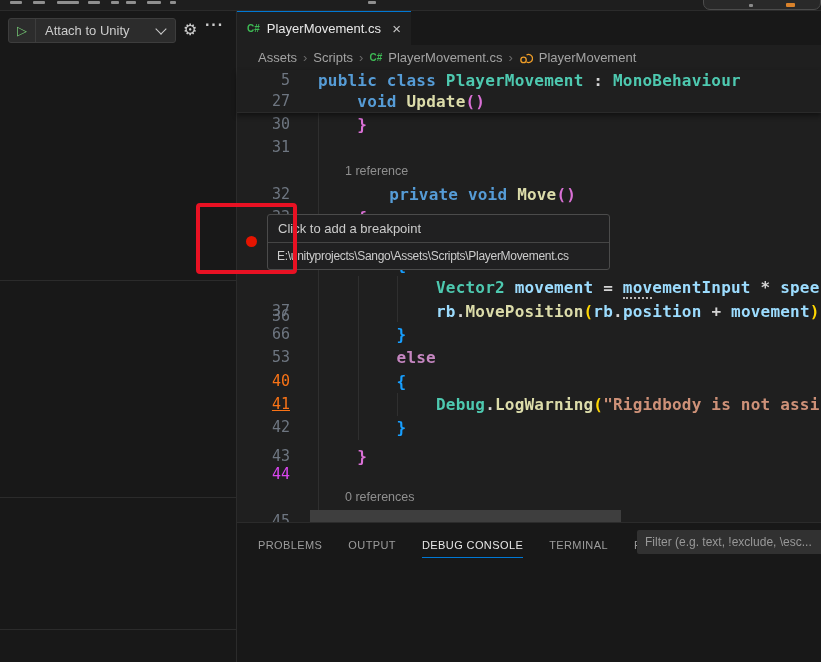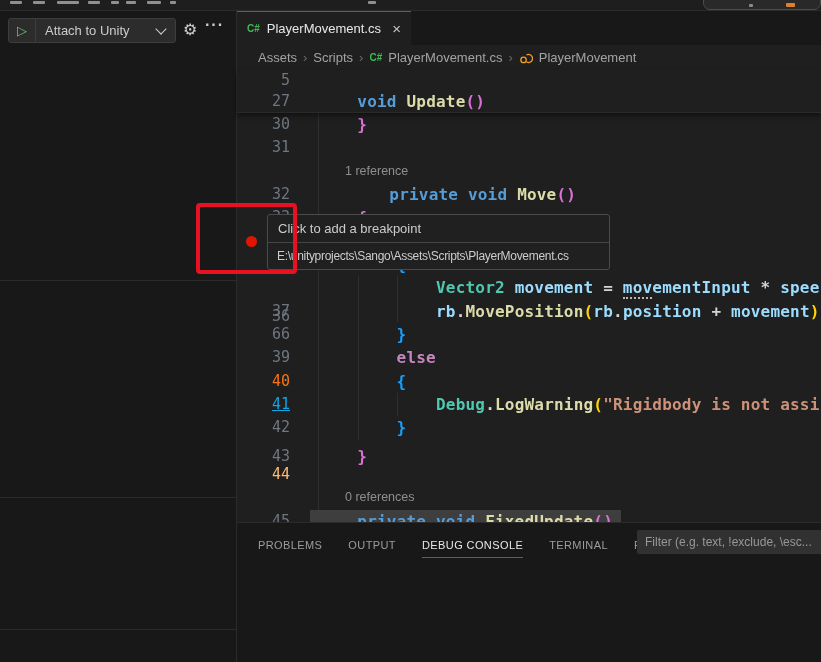--- a/index.html
+++ b/index.html
@@ -134,20 +134,21 @@
       <circle cx="5.2" cy="10.2" r="3.1" fill="none" stroke="#EE9D28" stroke-width="1.5"></circle>
       <path d="M8.6 4.6 A4.6 4.6 0 1 1 8.6 12.6" fill="none" stroke="#EE9D28" stroke-width="1.5"></path>
     </svg>
   </span>
   <span>PlayerMovement</span>
 </div>
 
 <div id="sticky">
     <div class="crow" style="top: 0px; height: 21px;">
       <span class="ln mono" style="line-height: 21px; color: rgb(110, 118, 129);">5</span>
+      <span class="src mono" style="line-height: 21px; padding-left: 0px;"><span style="color: rgb(86, 156, 214);">public class </span><span style="color: rgb(78, 201, 176);">PlayerMovement </span><span style="color: rgb(212, 212, 212);">: </span><span style="color: rgb(78, 201, 176);">MonoBehaviour</span></span>
     </div>
     <div class="crow" style="top: 21px; height: 21px;">
       <span class="ln mono" style="line-height: 21px; color: rgb(110, 118, 129);">27</span>
       <span class="src mono" style="line-height: 21px; padding-left: 39.3px;"><span style="color: rgb(86, 156, 214);">void </span><span style="color: rgb(220, 220, 170);">Update</span><span style="color: rgb(218, 112, 214);">()</span></span>
     </div>
   </div>
 
 <div id="code">
     <div class="guide" style="left: 81px; top: 0px; height: 409px;"></div>
     <div class="guide" style="left: 121px; top: 163px; height: 164px;"></div>
@@ -186,50 +187,49 @@
     </div>
     <div class="crow" style="top: 186.64px; height: 23.33px;">
       <span class="ln mono" style="line-height: 23.33px; color: rgb(110, 118, 129);">37</span>
       <span class="src mono" style="line-height: 23.33px; padding-left: 118px;"><span style="color: rgb(156, 220, 254);">rb</span><span style="color: rgb(212, 212, 212);">.</span><span style="color: rgb(220, 220, 170);">MovePosition</span><span style="color: rgb(255, 215, 0);">(</span><span style="color: rgb(156, 220, 254);">rb</span><span style="color: rgb(212, 212, 212);">.</span><span style="color: rgb(156, 220, 254);">position </span><span style="color: rgb(212, 212, 212);">+ </span><span style="color: rgb(156, 220, 254);">movement</span><span style="color: rgb(255, 215, 0);">)</span></span>
     </div>
     <div class="crow" style="top: 209.97px; height: 23.33px;">
       <span class="ln mono" style="line-height: 23.33px; color: rgb(110, 118, 129);">66</span>
       <span class="src mono" style="line-height: 23.33px; padding-left: 78.6px;"><span style="color: rgb(23, 159, 255);">}</span></span>
     </div>
     <div class="crow" style="top: 233.3px; height: 23.33px;">
-      <span class="ln mono" style="line-height: 23.33px; color: rgb(110, 118, 129);">39</span>
+      <span class="ln mono" style="line-height: 23.33px; color: rgb(110, 118, 129);">53</span>
       <span class="src mono" style="line-height: 23.33px; padding-left: 78.6px;"><span style="color: rgb(197, 134, 192);">else</span></span>
     </div>
     <div class="crow" style="top: 256.63px; height: 23.33px;">
       <span class="ln mono" style="line-height: 23.33px; color: #f97316;">40</span>
       <span class="src mono" style="line-height: 23.33px; padding-left: 78.6px;"><span style="color: rgb(23, 159, 255);">{</span></span>
     </div>
     <div class="crow" style="top: 279.96px; height: 23.33px;">
-      <span class="ln mono" style="line-height: 23.33px; color: #0ea5e9; text-decoration: underline;">41</span>
+      <span class="ln mono" style="line-height: 23.33px; color: #f97316; text-decoration: underline;">41</span>
       <span class="src mono" style="line-height: 23.33px; padding-left: 118px;"><span style="color: rgb(78, 201, 176);">Debug</span><span style="color: rgb(212, 212, 212);">.</span><span style="color: rgb(220, 220, 170);">LogWarning</span><span style="color: rgb(255, 215, 0);">(</span><span style="color: rgb(206, 145, 120);">"Rigidbody is not assi</span></span>
     </div>
     <div class="crow" style="top: 303.29px; height: 23.33px;">
       <span class="ln mono" style="line-height: 23.33px; color: rgb(110, 118, 129);">42</span>
       <span class="src mono" style="line-height: 23.33px; padding-left: 78.6px;"><span style="color: rgb(23, 159, 255);">}</span></span>
     </div>
     <div class="crow" style="top: 332px; height: 23.33px;">
       <span class="ln mono" style="line-height: 23.33px; color: rgb(110, 118, 129);">43</span>
       <span class="src mono" style="line-height: 23.33px; padding-left: 39.3px;"><span style="color: rgb(218, 112, 214);">}</span></span>
     </div>
     <div class="crow" style="top: 349.95px; height: 23.33px;">
-      <span class="ln mono" style="line-height: 23.33px; color: #fdba74;">44</span>
+      <span class="ln mono" style="line-height: 23.33px; color: #d946ef;">44</span>
       <span class="src mono" style="line-height: 23.33px; padding-left: 0px;"></span>
     </div>
     <div class="crow" style="top: 373.28px; height: 23.33px;">
       <span class="lens" style="line-height: 23.33px; color: rgb(143, 143, 143);">0 references</span>
     </div>
     <div class="crow" style="top: 396.61px; height: 23.33px;">
       <div class="rowhl"></div>
       <span class="ln mono" style="line-height: 23.33px; color: rgb(110, 118, 129);">45</span>
-      <span class="src mono" style="line-height: 23.33px; padding-left: 39.3px;"><span style="color: rgb(86, 156, 214);">private void </span><span style="color: rgb(220, 220, 170);">FixedUpdate</span><span style="color: rgb(218, 112, 214);">()</span></span>
     </div>
     <div id="bp-dot" style="background: rgb(229, 20, 0);"></div>
   </div>
 
 <div id="tooltip">
   <div id="tooltip-title">Click to add a breakpoint</div>
   <div id="tooltip-path">E:\unityprojects\Sango\Assets\Scripts\PlayerMovement.cs</div>
 </div>
 
 <div id="annotation" style="border-color: rgb(232, 17, 35);"></div>

